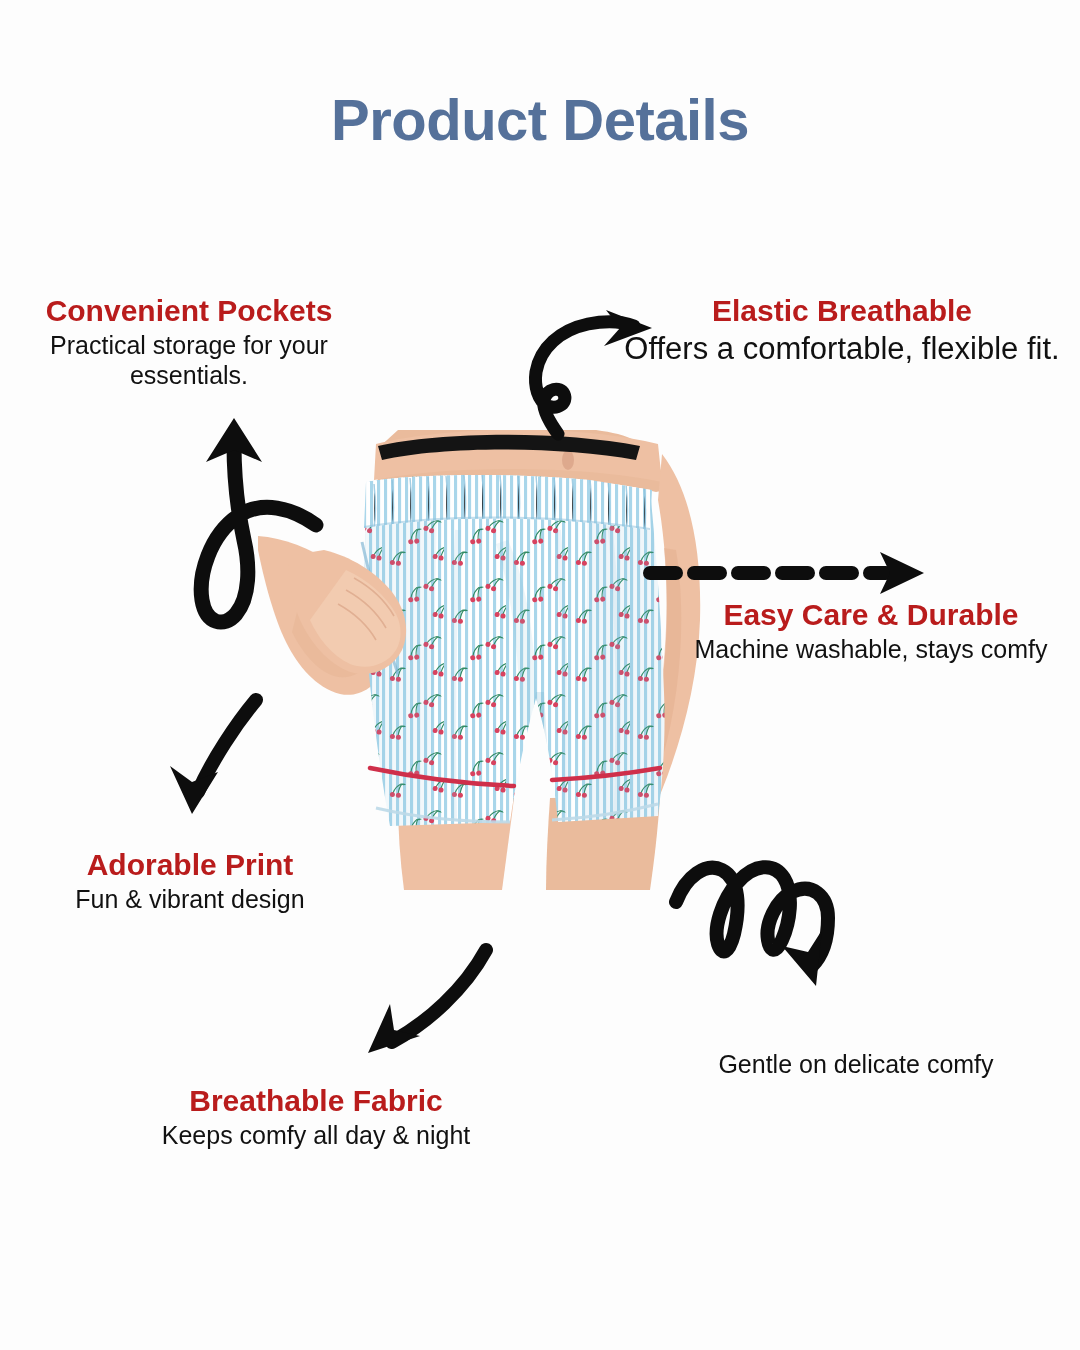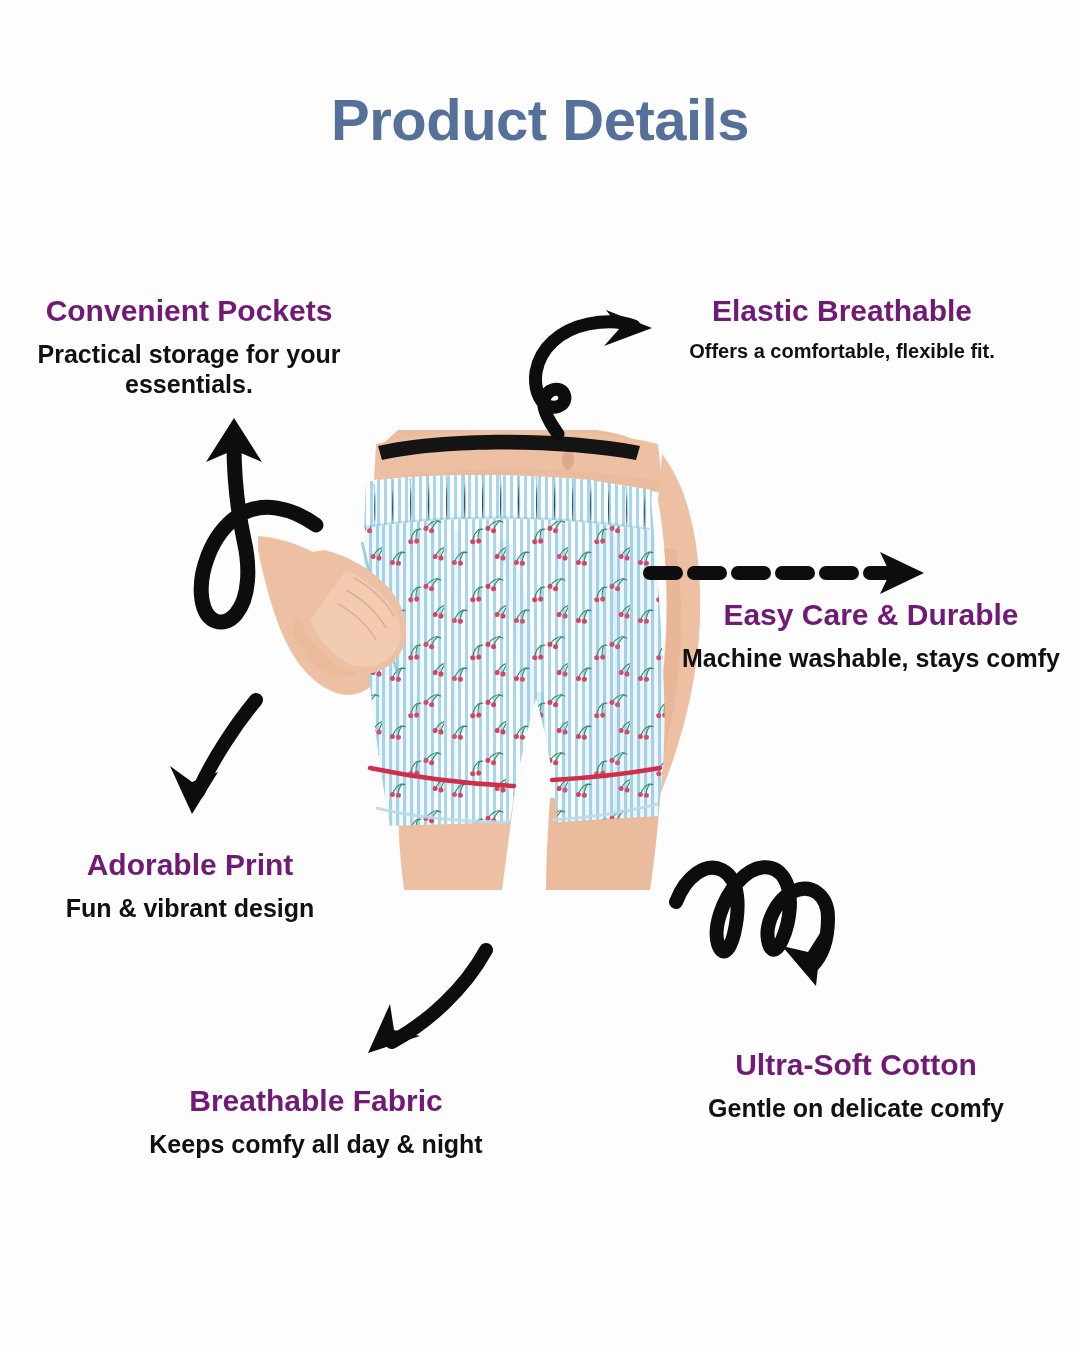--- a/index.html
+++ b/index.html
@@ -33,41 +33,41 @@
     color: #55719a;
   }
 
   
   .callout {
     position: absolute;
   }
   .callout .c-head {
     font-size: 30px;
     font-weight: 700;
-    color: #701a75;
+    color: #b91c1c;
     line-height: 1.16;
     white-space: nowrap;
   }
   .callout .c-desc {
     font-size: 25px;
-    font-weight: 700;
+    font-weight: 400;
     color: #111111;
     line-height: 1.22;
-    margin-top: 10px;
+    margin-top: 1px;
   }
   .ta-c { text-align: center; }
 
   #callout-pockets      { left: 0px;   top: 294px;  width: 378px; }
   #callout-waistband    { left: 604px; top: 294px;  width: 476px; }
   #callout-easycare     { left: 676px; top: 598px;  width: 390px; }
   #callout-print        { left: 20px;  top: 848px;  width: 340px; }
   #callout-cotton       { left: 656px; top: 1048px; width: 400px; }
   #callout-breathable   { left: 96px;  top: 1084px; width: 440px; }
 
-  #callout-waistband .c-desc { white-space: nowrap; font-size: 20px; }
+  #callout-waistband .c-desc { white-space: nowrap; font-size: 31px; }
 
   
   #product-photo {
     position: absolute;
     left: 258px;
     top: 430px;
     width: 530px;
     height: 460px;
   }
 
@@ -276,21 +276,20 @@
     <div class="c-head">Easy Care &amp; Durable</div>
     <div class="c-desc">Machine washable, stays comfy</div>
   </div>
 
   <div class="callout ta-c" id="callout-print">
     <div class="c-head">Adorable Print</div>
     <div class="c-desc">Fun &amp; vibrant design</div>
   </div>
 
   <div class="callout ta-c" id="callout-cotton">
-    <div class="c-head">Ultra-Soft Cotton</div>
     <div class="c-desc">Gentle on delicate comfy</div>
   </div>
 
   <div class="callout ta-c" id="callout-breathable">
     <div class="c-head">Breathable Fabric</div>
     <div class="c-desc">Keeps comfy all day &amp; night</div>
   </div>
 
 </div>
 

